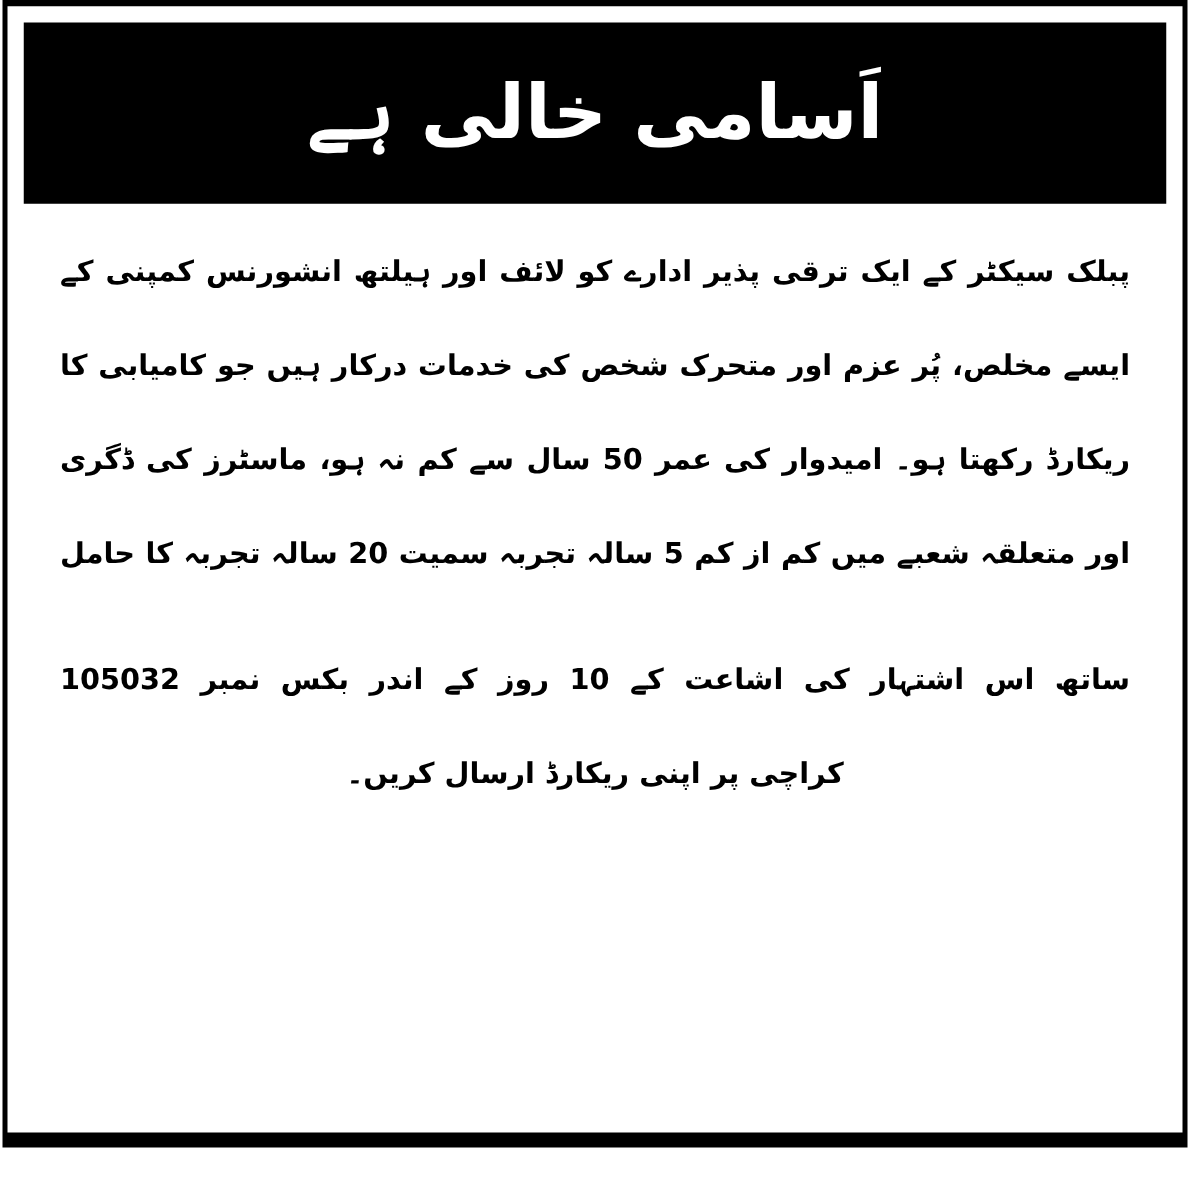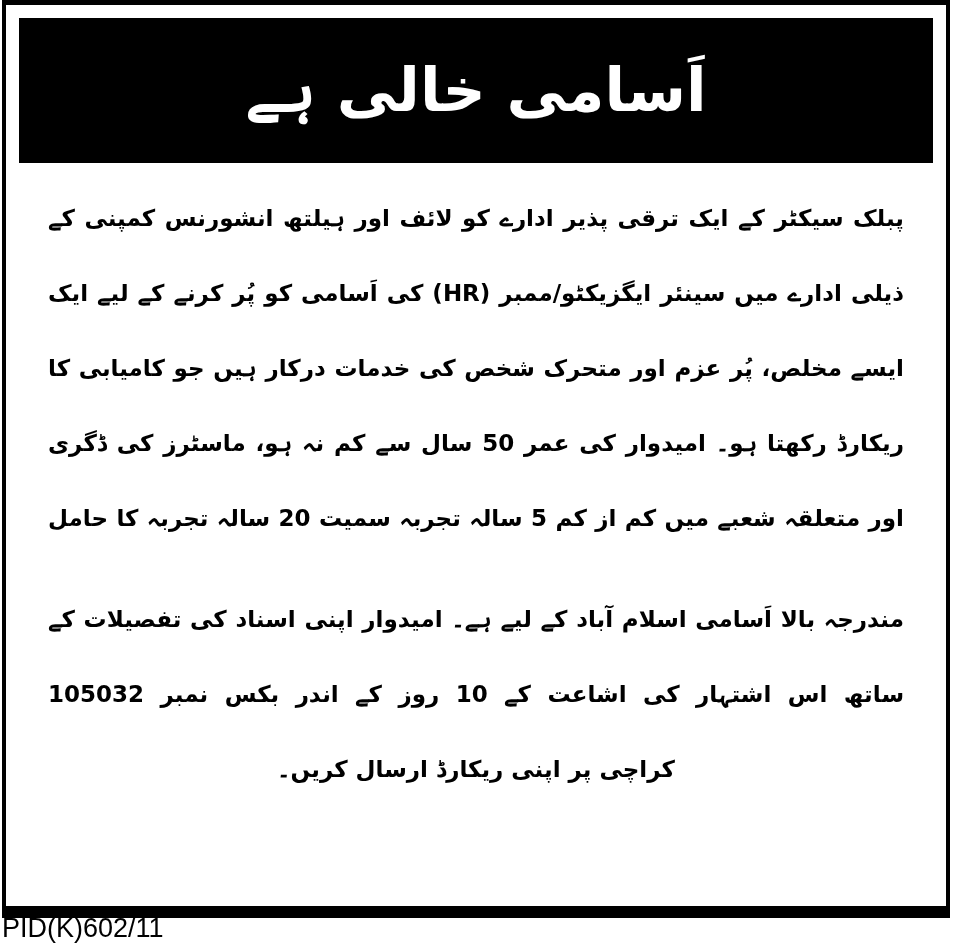--- a/index.html
+++ b/index.html
@@ -83,29 +83,26 @@
 <div class="page">
   <div class="ad-frame">
 
     <div class="banner">
       <div class="banner-title">اَسامی خالی ہے</div>
     </div>
 
     <div class="body-text">
       <div class="para para-1">
         <div class="line">پبلک سیکٹر کے ایک ترقی پذیر ادارے کو لائف اور ہیلتھ انشورنس کمپنی کے اپنے</div>
-        <div class="line">ذیلی ادارے میں سینئر ایگزیکٹو/ممبر (HR) کی اَسامی کو پُر کرنے کے لیے ایک</div>
         <div class="line">ایسے مخلص، پُر عزم اور متحرک شخص کی خدمات درکار ہیں جو کامیابی کا شاندار</div>
         <div class="line">ریکارڈ رکھتا ہو۔ امیدوار کی عمر 50 سال سے کم نہ ہو، ماسٹرز کی ڈگری رکھتا ہو</div>
         <div class="line">اور متعلقہ شعبے میں کم از کم 5 سالہ تجربہ سمیت 20 سالہ تجربہ کا حامل ہو۔</div>
       </div>
 
       <div class="para para-2">
-        <div class="line">مندرجہ بالا اَسامی اسلام آباد کے لیے ہے۔ امیدوار اپنی اسناد کی تفصیلات کے</div>
         <div class="line">ساتھ اس اشتہار کی اشاعت کے 10 روز کے اندر بکس نمبر 105032</div>
         <div class="line centered">کراچی پر اپنی ریکارڈ ارسال کریں۔</div>
       </div>
     </div>
 
   </div>
 
-  <div class="pid-footer">PID(K)602/11</div>
 </div>
 
 </body></html>

